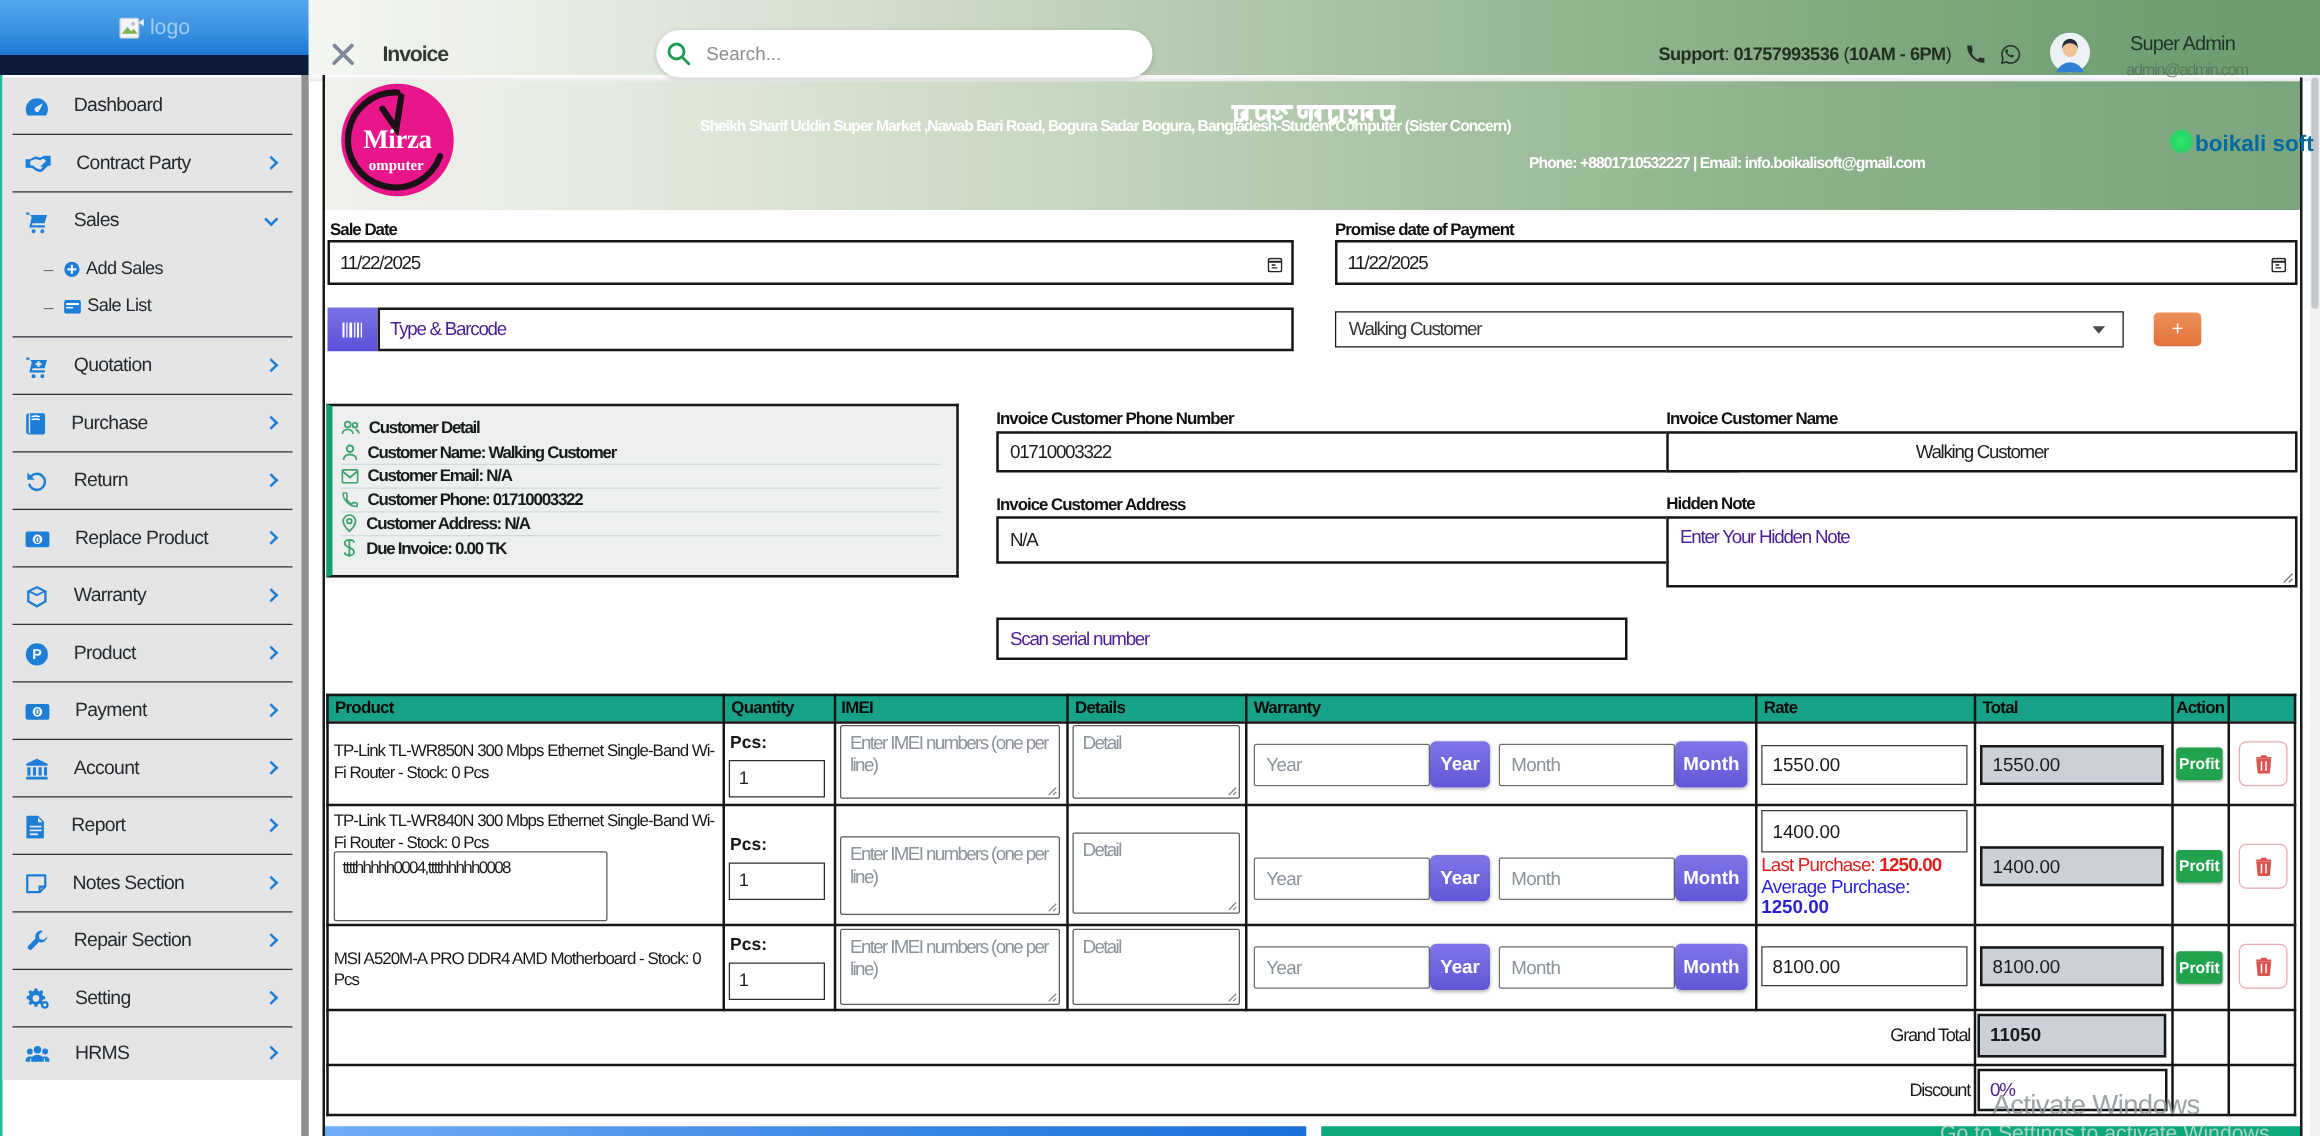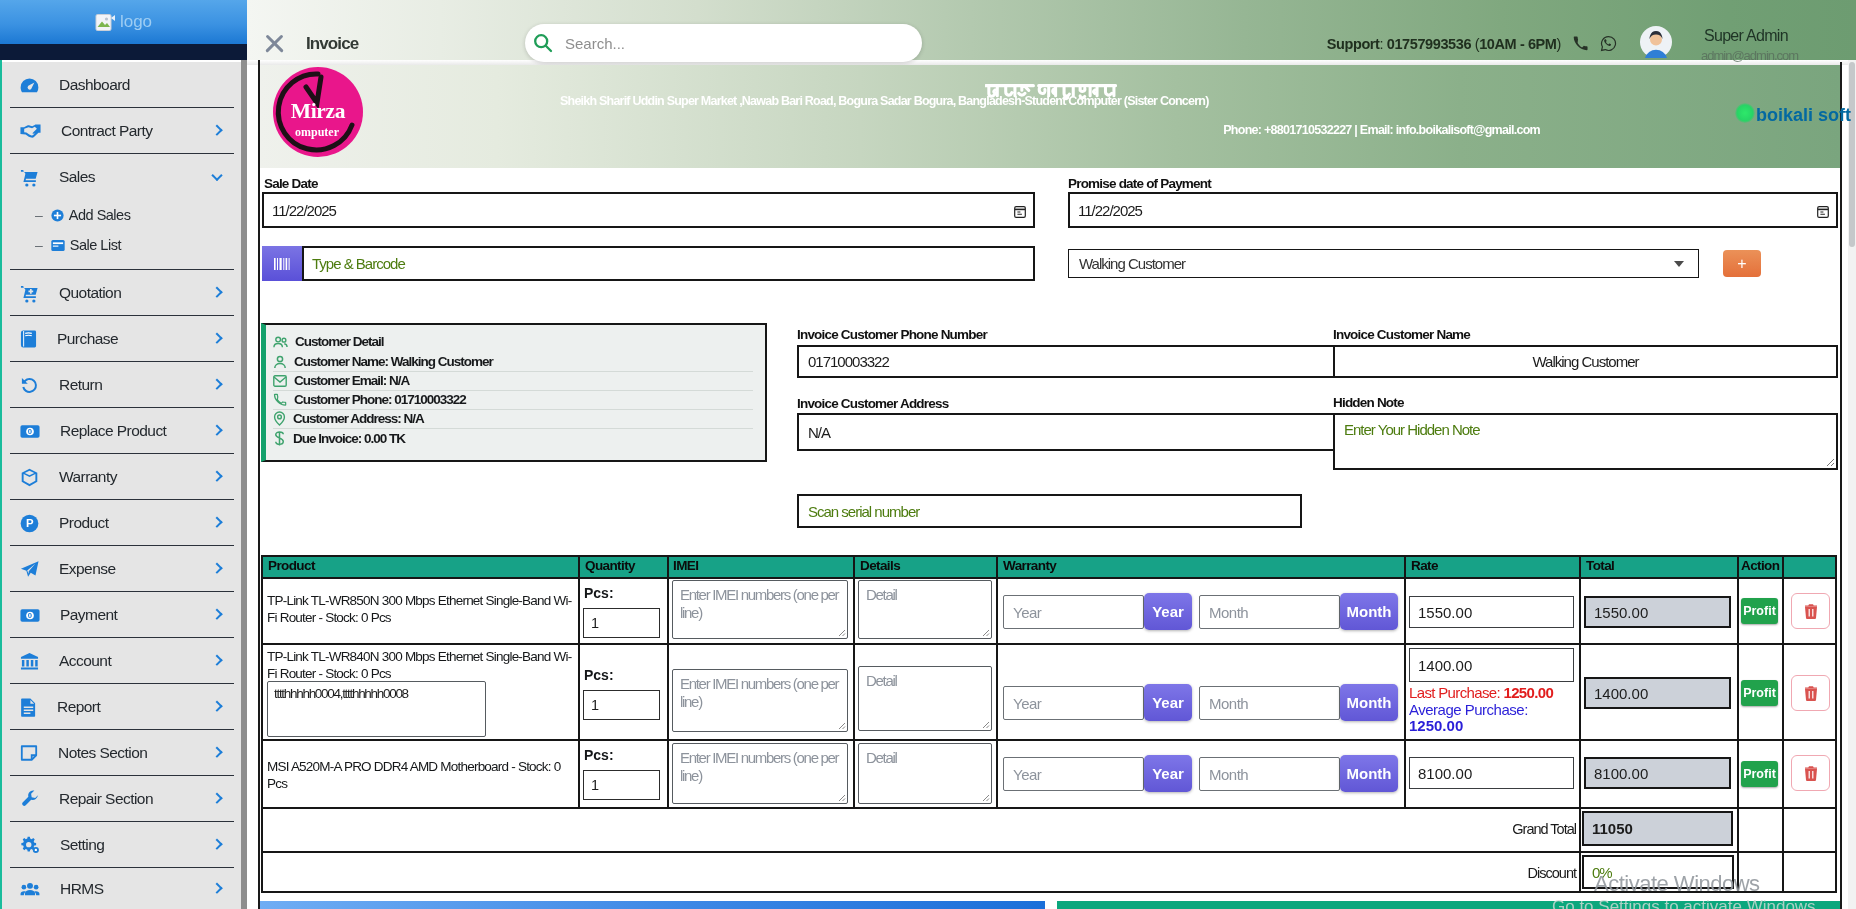--- a/index.html
+++ b/index.html
@@ -1,21 +1,21 @@
 <!DOCTYPE html>
 <html><head>
 <meta charset="utf-8">
 <style>
 * { margin:0; padding:0; box-sizing:border-box; }
 html,body { width:1856px; height:909px; overflow:hidden; }
 body { font-family:"Liberation Sans", sans-serif; position:relative; background:#fff; }
 .abs { position:absolute; }
 .lbl { position:absolute; font-size:13.5px; font-weight:bold; color:#111; letter-spacing:-0.8px; }
 .inp { position:absolute; border:2px solid #161616; background:#fff; font-size:15px; color:#1c1c1c; letter-spacing:-1px; }
-.ph { color:#4d7c0f; }
+.ph { color:#4c1d95; }
 .hline { position:absolute; background:#161616; height:2px; }
 .vline { position:absolute; background:#161616; width:2px; }
 </style>
 </head>
 <body>
 
 <div class="abs" id="sb-logo" style="left:0;top:0;width:247px;height:44px;background:linear-gradient(180deg,#55a6ea 0%,#3b92e2 55%,#1c78d3 100%);display:flex;align-items:center;justify-content:center;">
   <svg width="21" height="17" viewBox="0 0 21 17" style="margin-right:4px;">
     <rect x="1" y="0.5" width="15" height="16" rx="1.5" fill="#f2f4f8" stroke="#c9cfd8"></rect>
     <path d="M2.5 13 L7 7.5 L10 11 L12 9 L15 13 Z" fill="#7db64f"></path>
@@ -120,27 +120,20 @@
       </svg>
       <span class="t">Warranty</span>
       <i class="chev"></i>
     </div>
   <div class="mi">
       <svg width="19" height="19" viewBox="0 0 20 20" fill="#1d7ed8">
         <circle cx="10" cy="10" r="9.3"></circle>
         <text x="10.2" y="14.2" font-size="12" font-weight="bold" fill="#fff" text-anchor="middle">P</text>
       </svg>
       <span class="t">Product</span>
-      <i class="chev"></i>
-    </div>
-  <div class="mi">
-      <svg width="19" height="19" viewBox="0 0 20 20" fill="#1d7ed8">
-        <path d="M19.5 1.2L1 9.2l5.7 2.1 1.8 6.3 2.8-4.2 5 2.8zM7.6 11l8.5-7-6.9 7.8-.2 2.6z"></path>
-      </svg>
-      <span class="t">Expense</span>
       <i class="chev"></i>
     </div>
   <div class="mi">
       <svg width="20" height="17" viewBox="0 0 22 18" fill="#1d7ed8">
         <rect x="0.5" y="2" width="21" height="14" rx="2"></rect>
         <circle cx="11" cy="9" r="4.2" fill="#fff"></circle>
         <text x="11" y="12" font-size="8.5" font-weight="bold" fill="#1d7ed8" text-anchor="middle">0</text>
       </svg>
       <span class="t">Payment</span>
       <i class="chev"></i>

